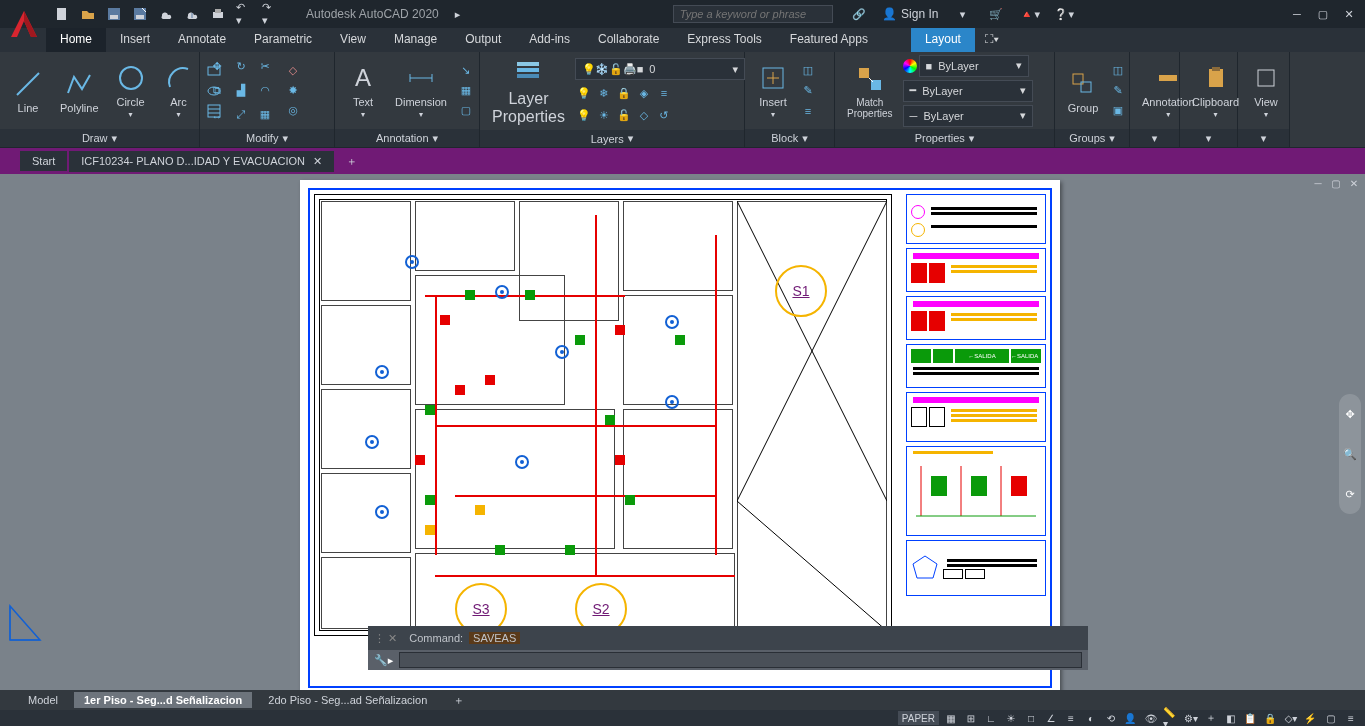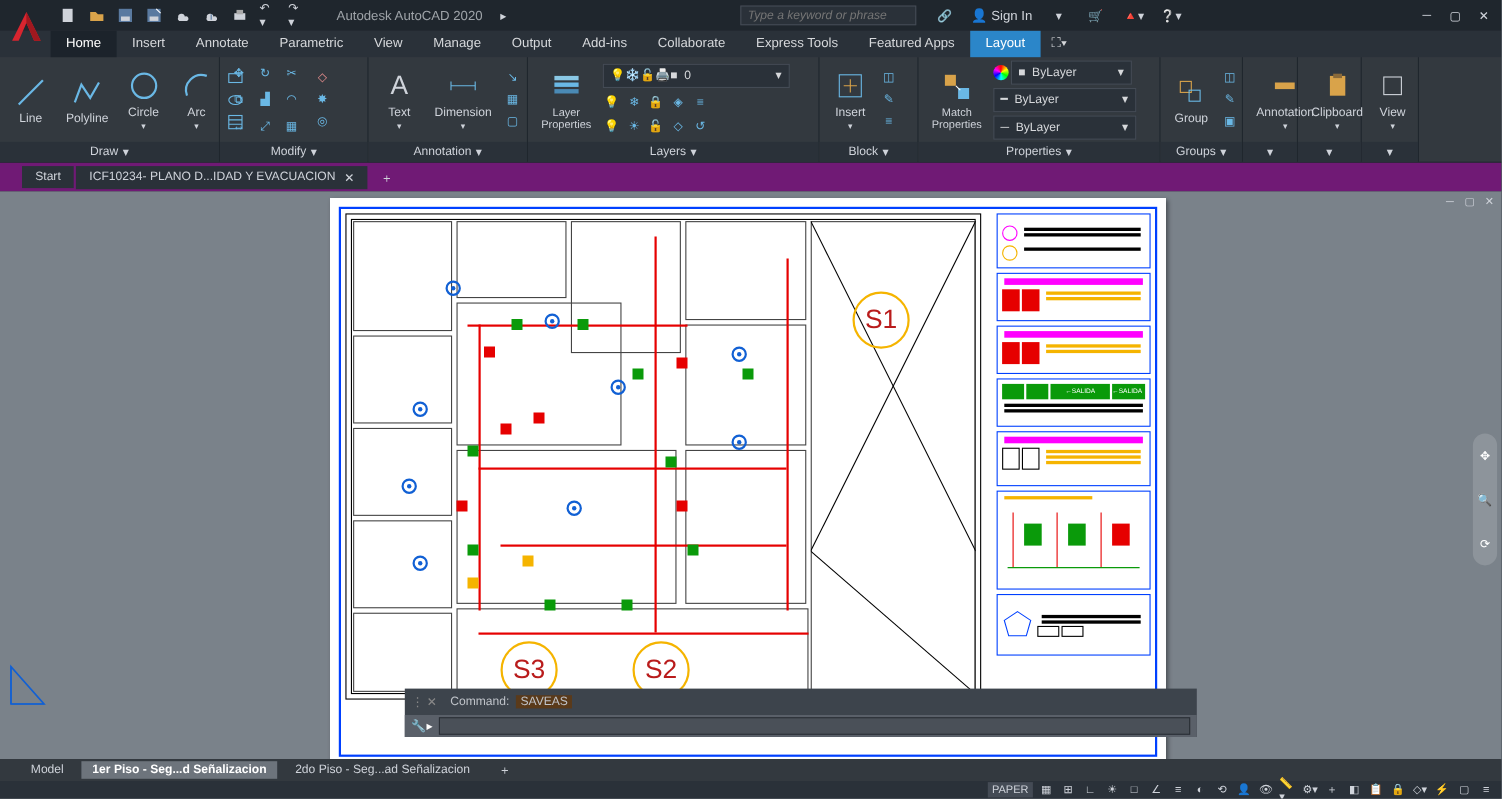--- a/index.html
+++ b/index.html
@@ -15,21 +15,21 @@
 .titlebar .right { display:flex; align-items:center; gap:14px; margin-left:10px; }
 .titlebar .right .txt { color:#cfd3da; font-size:12px; }
 .winctrl { margin-left:auto; display:flex; gap:6px; }
 
 .app-logo { width:40px; height:40px; display:flex; align-items:center; justify-content:center; position:absolute; top:4px; left:4px; z-index:5; }
 
 
 .tabs { height:24px; background:#2a3139; display:flex; align-items:stretch; padding-left:46px; font-size:12px; }
 .tabs .tab { padding:4px 14px; color:#d6d8db; cursor:pointer; }
 .tabs .tab.active { background:#1c232b; color:#fff; }
-.tabs .tab.layout { background:#2b86c9; color:#fff; }
+.tabs .tab.layout { background:#2b86c9; color:#fff;margin-left:29px; }
 .tabs .gear { padding:4px 10px; color:#d6d8db; }
 
 
 .ribbon { height:96px; background:#33393f; display:flex; border-bottom:1px solid #1f262d; }
 .panel { border-right:1px solid #1f262d; display:flex; flex-direction:column; }
 .panel .body { flex:1; display:flex; align-items:center; padding:2px 6px; gap:4px; }
 .panel .title { height:18px; background:#2a3139; color:#cfd3da; font-size:11px; display:flex; align-items:center; justify-content:center; gap:4px; cursor:pointer; }
 .bigbtn { display:flex; flex-direction:column; align-items:center; color:#cfd3da; padding:2px 6px; cursor:pointer; font-size:11px; gap:2px; }
 .bigbtn .ic { width:32px; height:32px; display:flex; align-items:center; justify-content:center; }
 .grid3 { display:grid; grid-template-columns:repeat(3,22px); grid-auto-rows:22px; gap:2px; }
@@ -52,21 +52,21 @@
 .floorplan { position:absolute; left:14px; top:14px; width:578px; height:442px; border:1px solid #000; background:#fff; }
 .floorplan::before { content:""; position:absolute; inset:4px; border:1px solid #000; }
 .room { position:absolute; border:1px solid #444; }
 .evac { position:absolute; border-top:2px solid #e60000; }
 .evac.v { border-top:none; border-left:2px solid #e60000; }
 .bluecirc { position:absolute; width:14px; height:14px; border:2px solid #1160d4; border-radius:50%; }
 .bluecirc::after { content:""; position:absolute; left:3px; top:3px; width:4px; height:4px; background:#1160d4; border-radius:50%; }
 .gmark { position:absolute; width:10px; height:10px; background:#0a9a0a; }
 .rmark { position:absolute; width:10px; height:10px; background:#e60000; }
 .ymark { position:absolute; width:10px; height:10px; background:#f5b400; }
-.srcircle { position:absolute; width:52px; height:52px; border:2px solid #f5b400; border-radius:50%; display:flex; align-items:center; justify-content:center; color:#b91c1c; font-size:24px; }
+.srcircle { position:absolute; width:52px; height:52px; border:2px solid #f5b400; border-radius:50%; display:flex; align-items:center; justify-content:center; color:#701a75; font-size:14px;text-decoration:underline; }
 
 
 .legend { position:absolute; right:14px; top:14px; width:140px; bottom:14px; display:flex; flex-direction:column; gap:4px; }
 .legbox { border:1px solid #0040ff; background:#fff; flex:1; position:relative; padding:2px; }
 .legbox .bar { height:6px; background:#f0f; margin:2px 4px; }
 .legbox .txt { height:3px; background:#000; margin:2px 4px; }
 .legbox .txt.y { background:#f5b400; }
 
 .titleblk { position:absolute; left:100px; bottom:32px; width:470px; height:22px; border:1px solid #000; display:flex; }
 .titleblk .cell { flex:1; border-right:1px solid #000; display:flex; align-items:center; justify-content:center; font-size:5px; }
@@ -299,21 +299,21 @@
   <div class="panel" style="width:265px">
     <div class="body">
       <div class="bigbtn">
           <div class="ic">
             <svg width="28" height="28">
               <rect x="3" y="10" width="22" height="4" fill="#6ab8e5"></rect>
               <rect x="3" y="16" width="22" height="4" fill="#4a8ab5"></rect>
               <rect x="3" y="4" width="22" height="4" fill="#8ac8e5"></rect>
             </svg>
           </div>
-          <span style="white-space:pre-line;text-align:center;font-size:10px">Layer
+          <span style="white-space:pre-line;text-align:center;font-size:16px">Layer
 Properties</span>
         </div>
       <div class="vcol" style="gap:4px">
         <div class="selrow" style="width:170px">💡❄️🔓🖨️■ <span>0</span><span style="margin-left:auto">▾</span></div>
         <div class="hrow">
           <div class="miniic">💡</div>
           <div class="miniic">❄</div>
           <div class="miniic">🔒</div>
           <div class="miniic">◈</div>
           <div class="miniic">≡</div>

